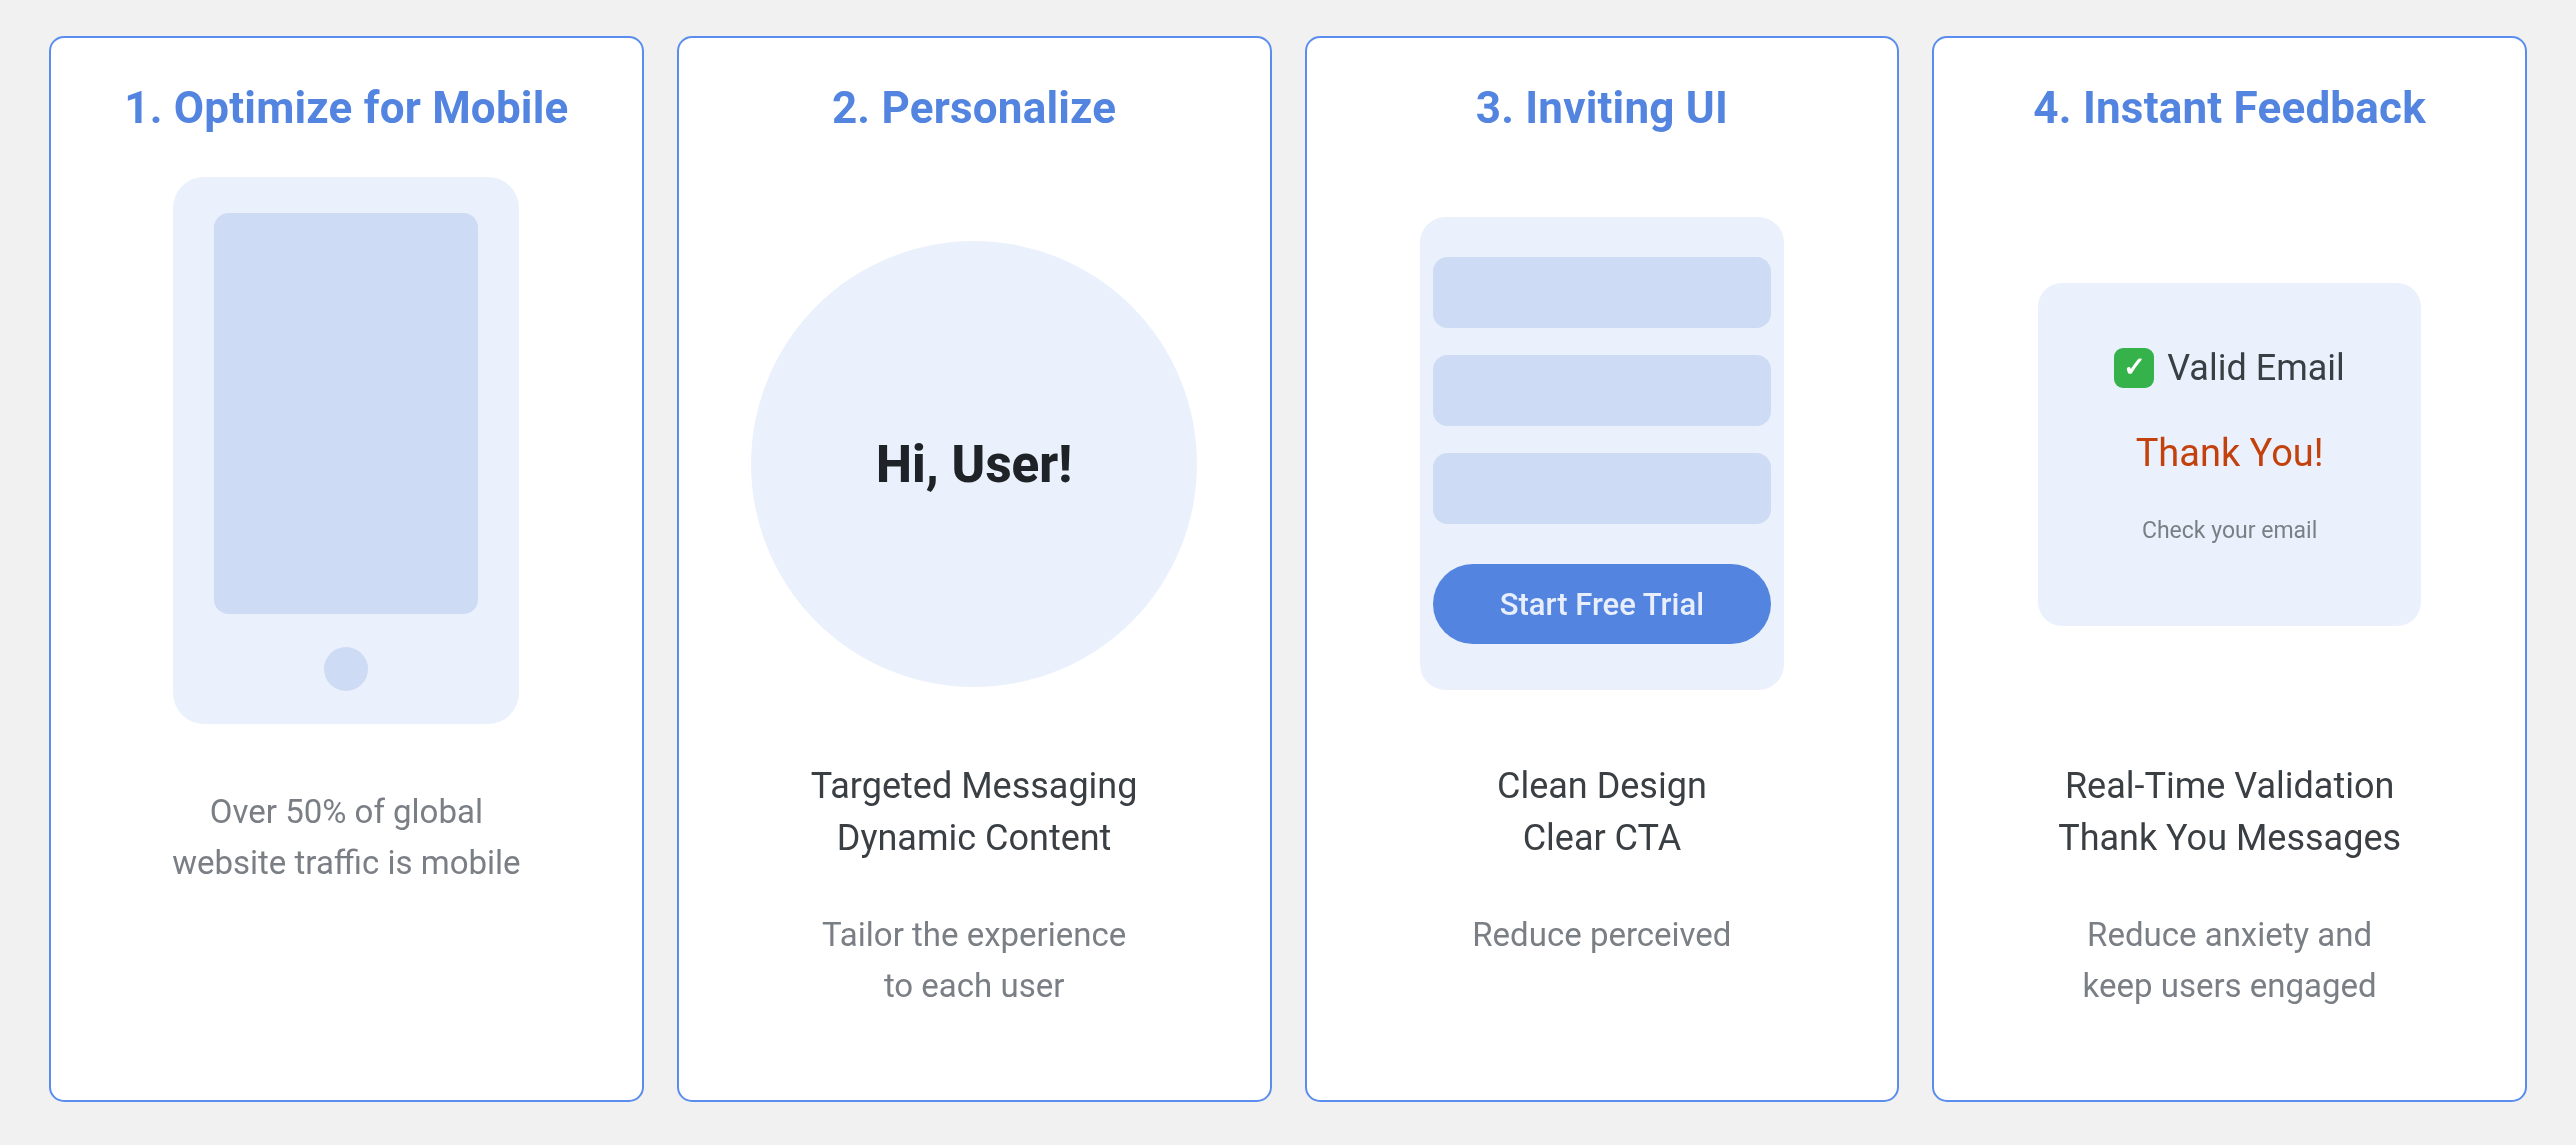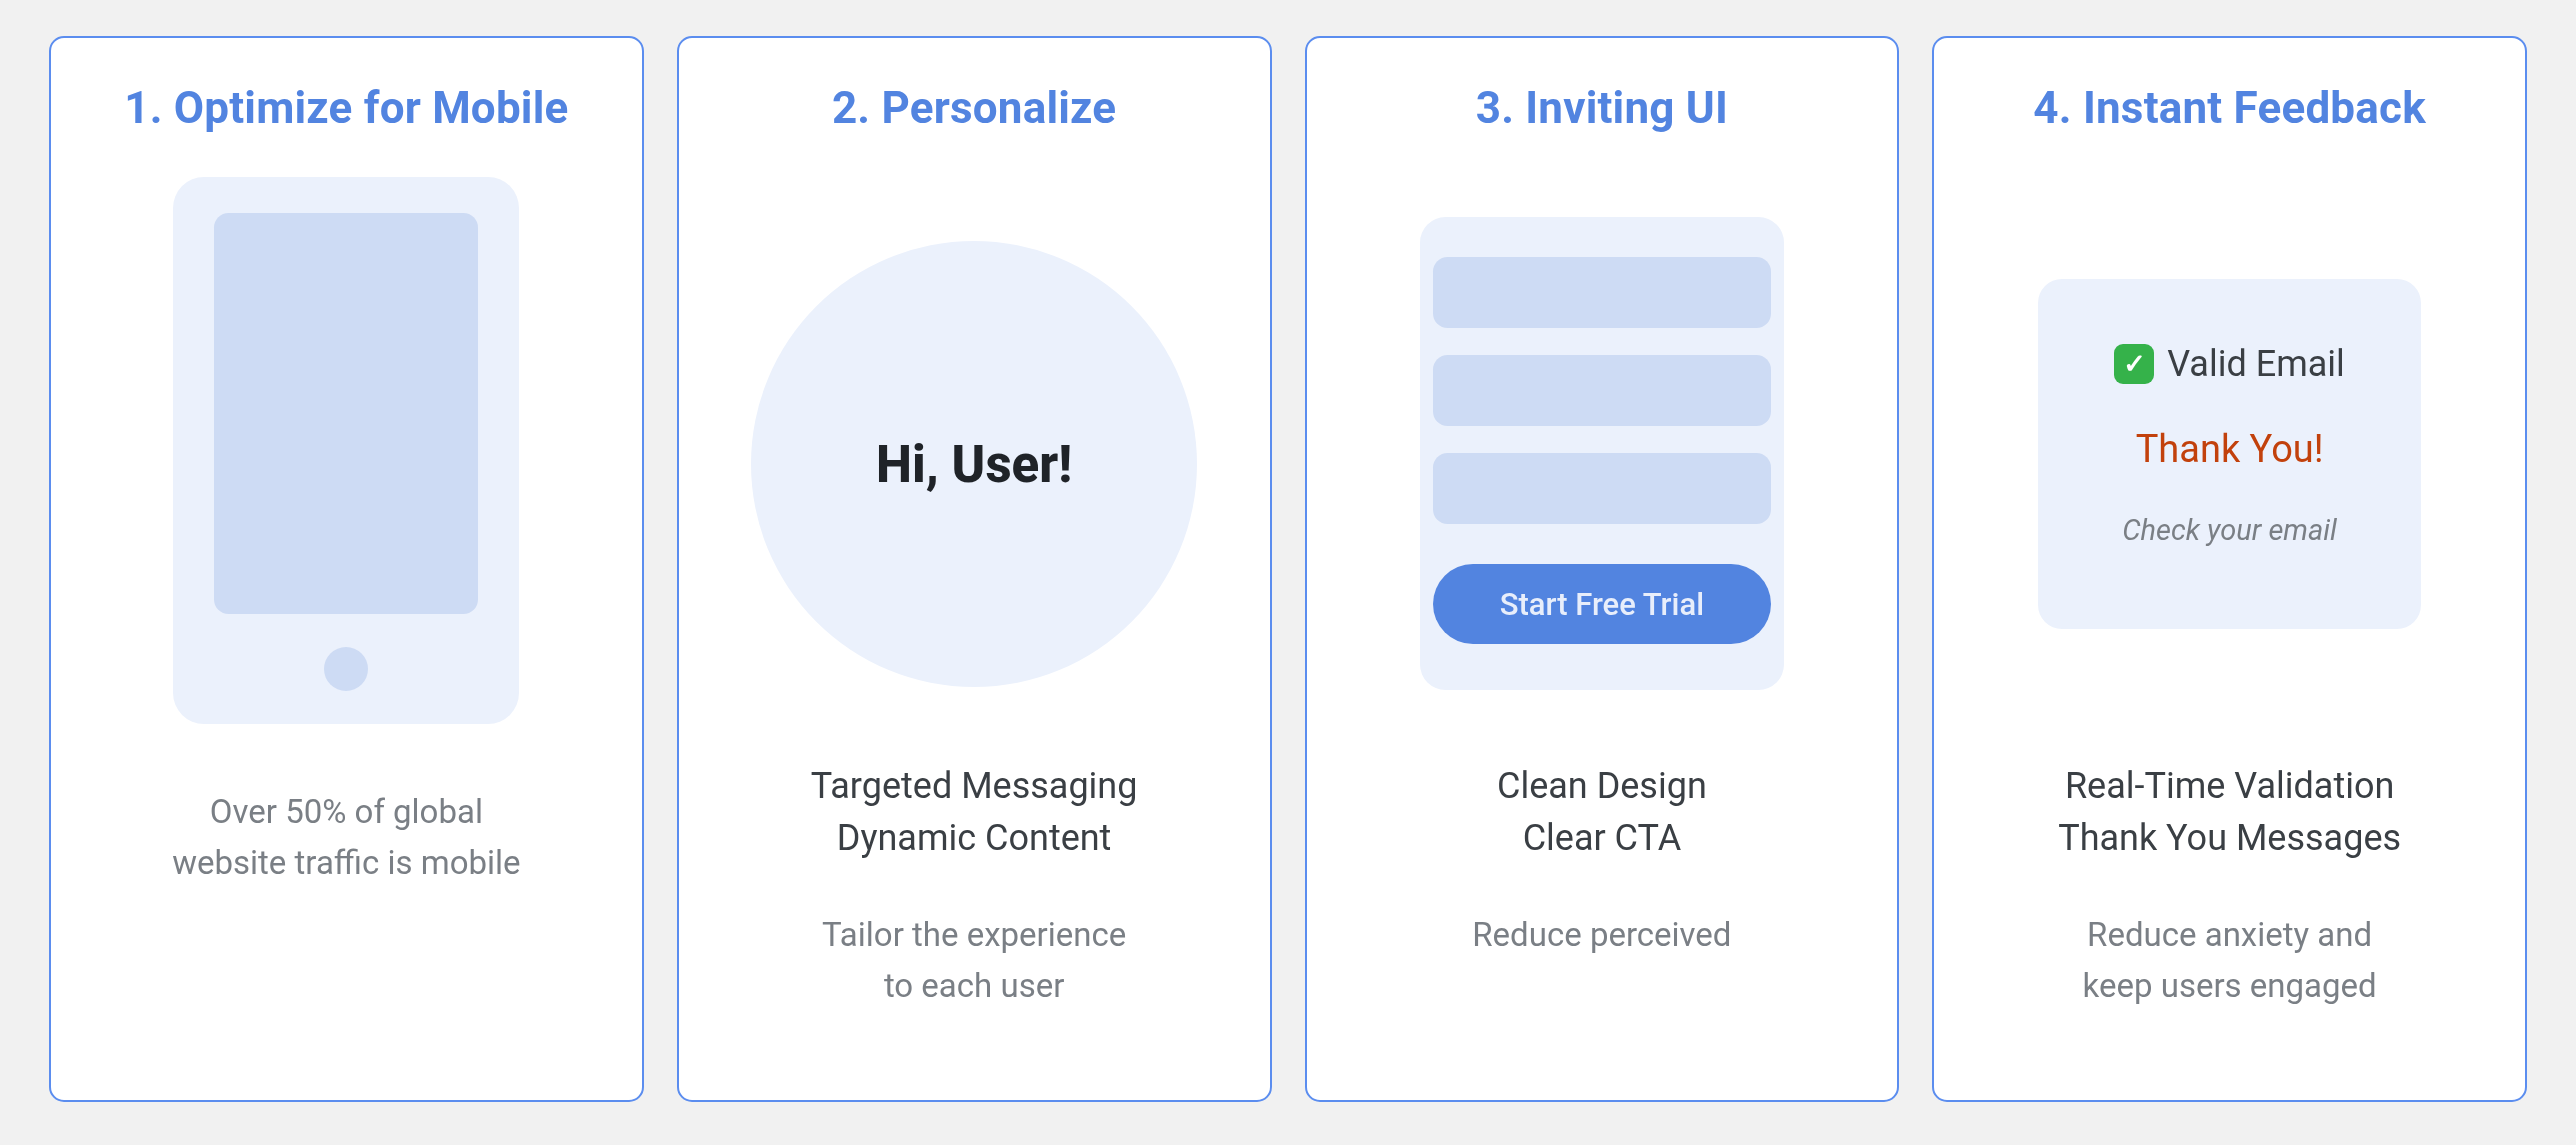--- a/index.html
+++ b/index.html
@@ -151,21 +151,21 @@
     flex-direction:column;
     align-items:center;
     gap:42px;
     margin-top:7.3px;
   }
   .fb-line{
     display:flex;align-items:center;gap:12.8px;
     font-size:36px;color:#3a3f44;
   }
   .fb-thanks{font-size:38px;color:#c2410c;}
-  .fb-sub{font-size:29px;color:var(--sub);font-style:italic;}
+  .fb-sub{font-size:23px;color:var(--sub);}
   .check{
     display:inline-flex;align-items:center;justify-content:center;
     width:40px;height:40px;border-radius:9px;
     background:#35b24a;color:#fff;font-size:27px;font-weight:800;
     line-height:1;
   }
 </style>
 </head>
 <body>
 

